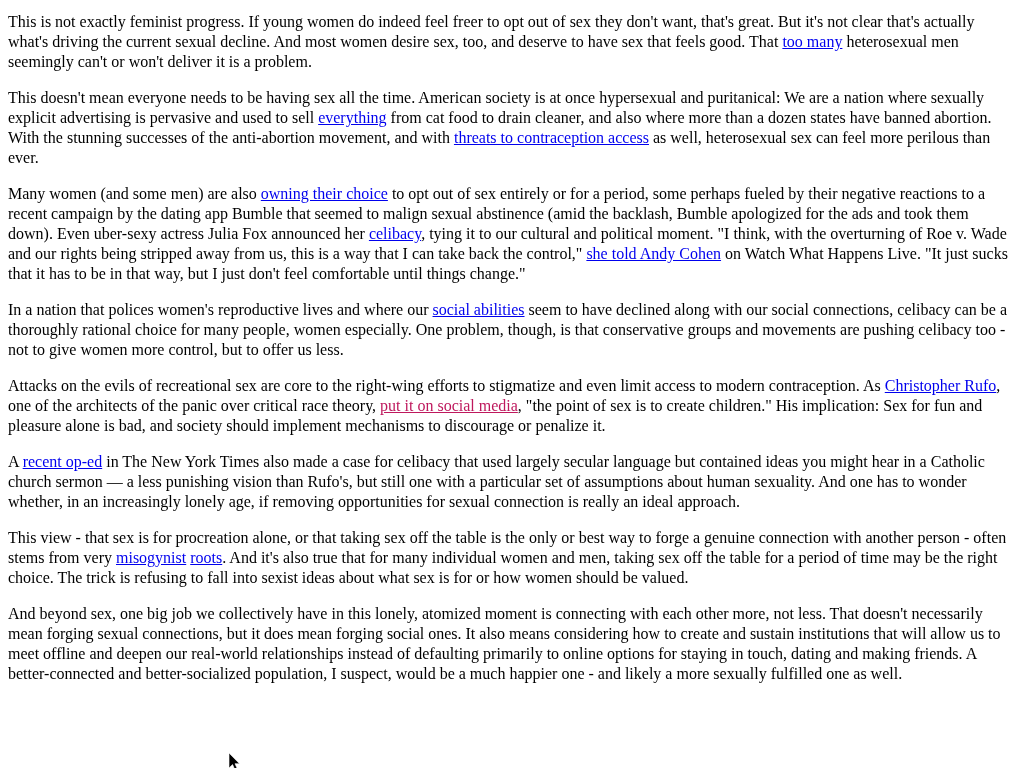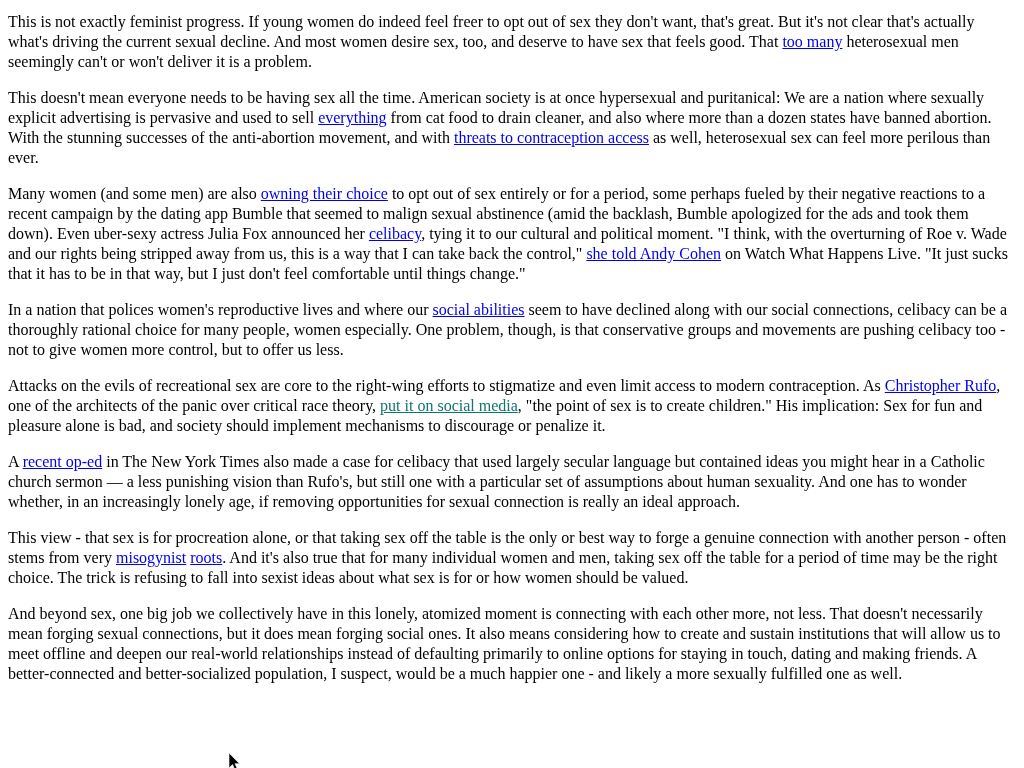--- a/index.html
+++ b/index.html
@@ -25,21 +25,21 @@
   }
   .article p:first-child {
     margin-top: 12px;
   }
   a.lnk {
     color: #0000EE;
     text-decoration: underline;
     cursor: pointer;
   }
   a.lnk.visited {
-    color: #0f766e;
+    color: #be185d;
   }
   .cursor {
     position: absolute;
     left: 228px;
     top: 753px;
     width: 12px;
     height: 20px;
     pointer-events: none;
   }
 </style>

